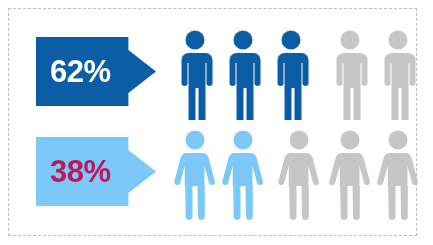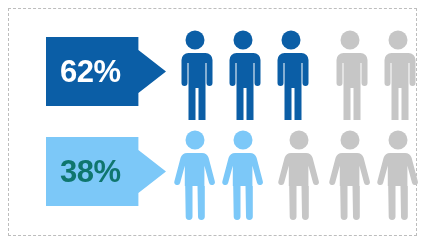--- a/index.html
+++ b/index.html
@@ -39,21 +39,20 @@
   
   .pct-banner {
     position: absolute;
     left: 36px;
     top: 13px;
     width: 120px;
     height: 69px;
     display: flex;
     align-items: center;
     justify-content: flex-start;
-    margin-left: 10px;
   }
   .pct-shape {
     position: absolute;
     left: 0;
     top: 0;
     width: 120px;
     height: 69px;
     clip-path: polygon(0 0, 77% 0, 77% 19%, 100% 50%, 77% 81%, 77% 100%, 0 100%);
   }
   .pct-label {
@@ -62,21 +61,21 @@
     padding-left: 14px;
     font-size: 31px;
     font-weight: bold;
     letter-spacing: -0.5px;
     line-height: 69px;
     white-space: nowrap;
   }
   #banner-male .pct-shape  { background: #0b5ea6; }
   #banner-male .pct-label  { color: #ffffff; }
   #banner-female .pct-shape { background: #7cc8f8; }
-  #banner-female .pct-label { color: #0f766e; }
+  #banner-female .pct-label { color: #be185d; }
 
   
   .figure {
     position: absolute;
     width: 44px;
     height: 92px;
   }
   #row-male   .figure { top: 4px; }
   #row-female .figure { top: 4px; }
   .figure svg { display: block; width: 44px; height: 92px; }

